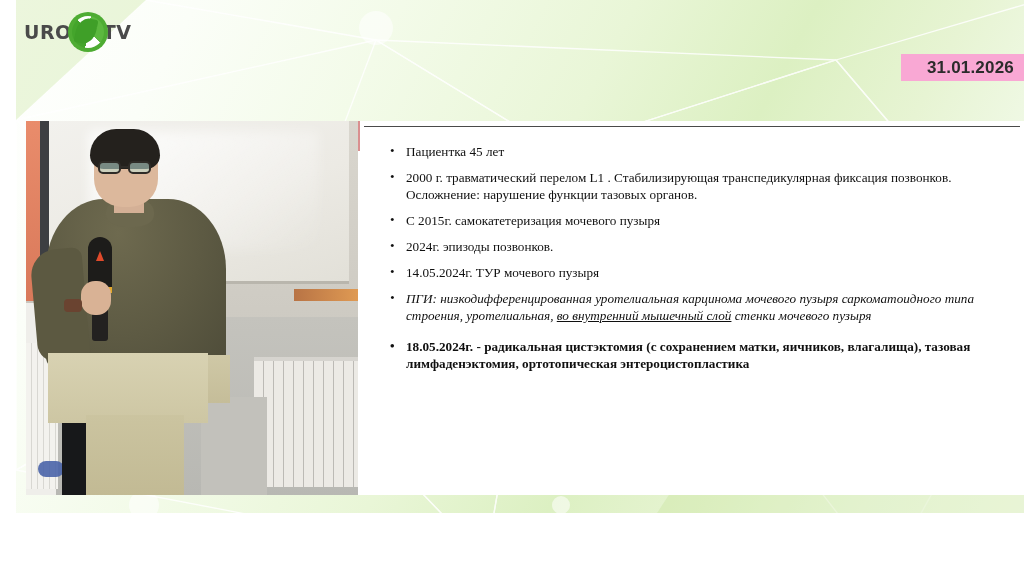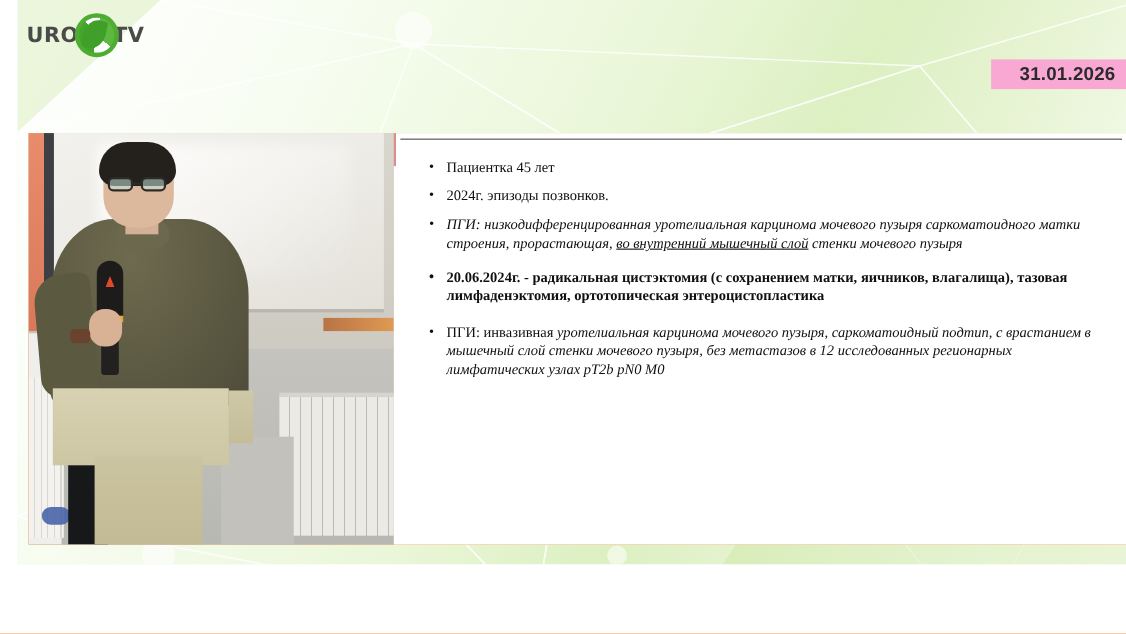--- a/index.html
+++ b/index.html
@@ -303,21 +303,23 @@
       <div class="v-podium"></div>
       <div class="v-podium-r"></div>
       <div class="v-podium-b"></div>
     </div>
 
     <div class="slide">
       <div class="slide-edge"></div>
       <div class="slide-rule"></div>
       <div class="bullets">
           <div class="bullet">Пациентка  45 лет</div>
+          <div class="bullet">2000 г. травматический перелом L1 . Стабилизирующая транспедикулярная фиксация позвонков. Осложнение: нарушение функции тазовых органов.</div>
+          <div class="bullet">С 2015г. самокатетеризация мочевого пузыря</div>
           <div class="bullet">2024г. эпизоды позвонков.</div>
-          <div class="bullet it"><span>ПГИ: низкодифференцированная уротелиальная карцинома мочевого пузыря саркоматоидного матки строения, прорастающая, </span><span class="u">во внутренний мышечный слой</span><span> стенки мочевого пузыря</span></div>
-          <div class="bullet bd">20.06.2024г. - радикальная цистэктомия (с сохранением матки, яичников, влагалища), тазовая лимфаденэктомия, ортотопическая энтероцистопластика</div>
-          <div class="bullet"><span class="rom">ПГИ: инвазивная </span><span class="ital">уротелиальная карцинома мочевого пузыря, саркоматоидный подтип, с врастанием в мышечный слой стенки мочевого пузыря, без метастазов в 12 исследованных регионарных лимфатических узлах pT2b pN0 M0</span></div>
+          <div class="bullet">14.05.2024г. ТУР мочевого пузыря</div>
+          <div class="bullet it"><span>ПГИ: низкодифференцированная уротелиальная карцинома мочевого пузыря саркоматоидного типа строения, уротелиальная, </span><span class="u">во внутренний мышечный слой</span><span> стенки мочевого пузыря</span></div>
+          <div class="bullet bd">18.05.2024г. - радикальная цистэктомия (с сохранением матки, яичников, влагалища), тазовая лимфаденэктомия, ортотопическая энтероцистопластика</div>
         </div>
     </div>
 
   </div>
 </div>
 
 </body></html>

